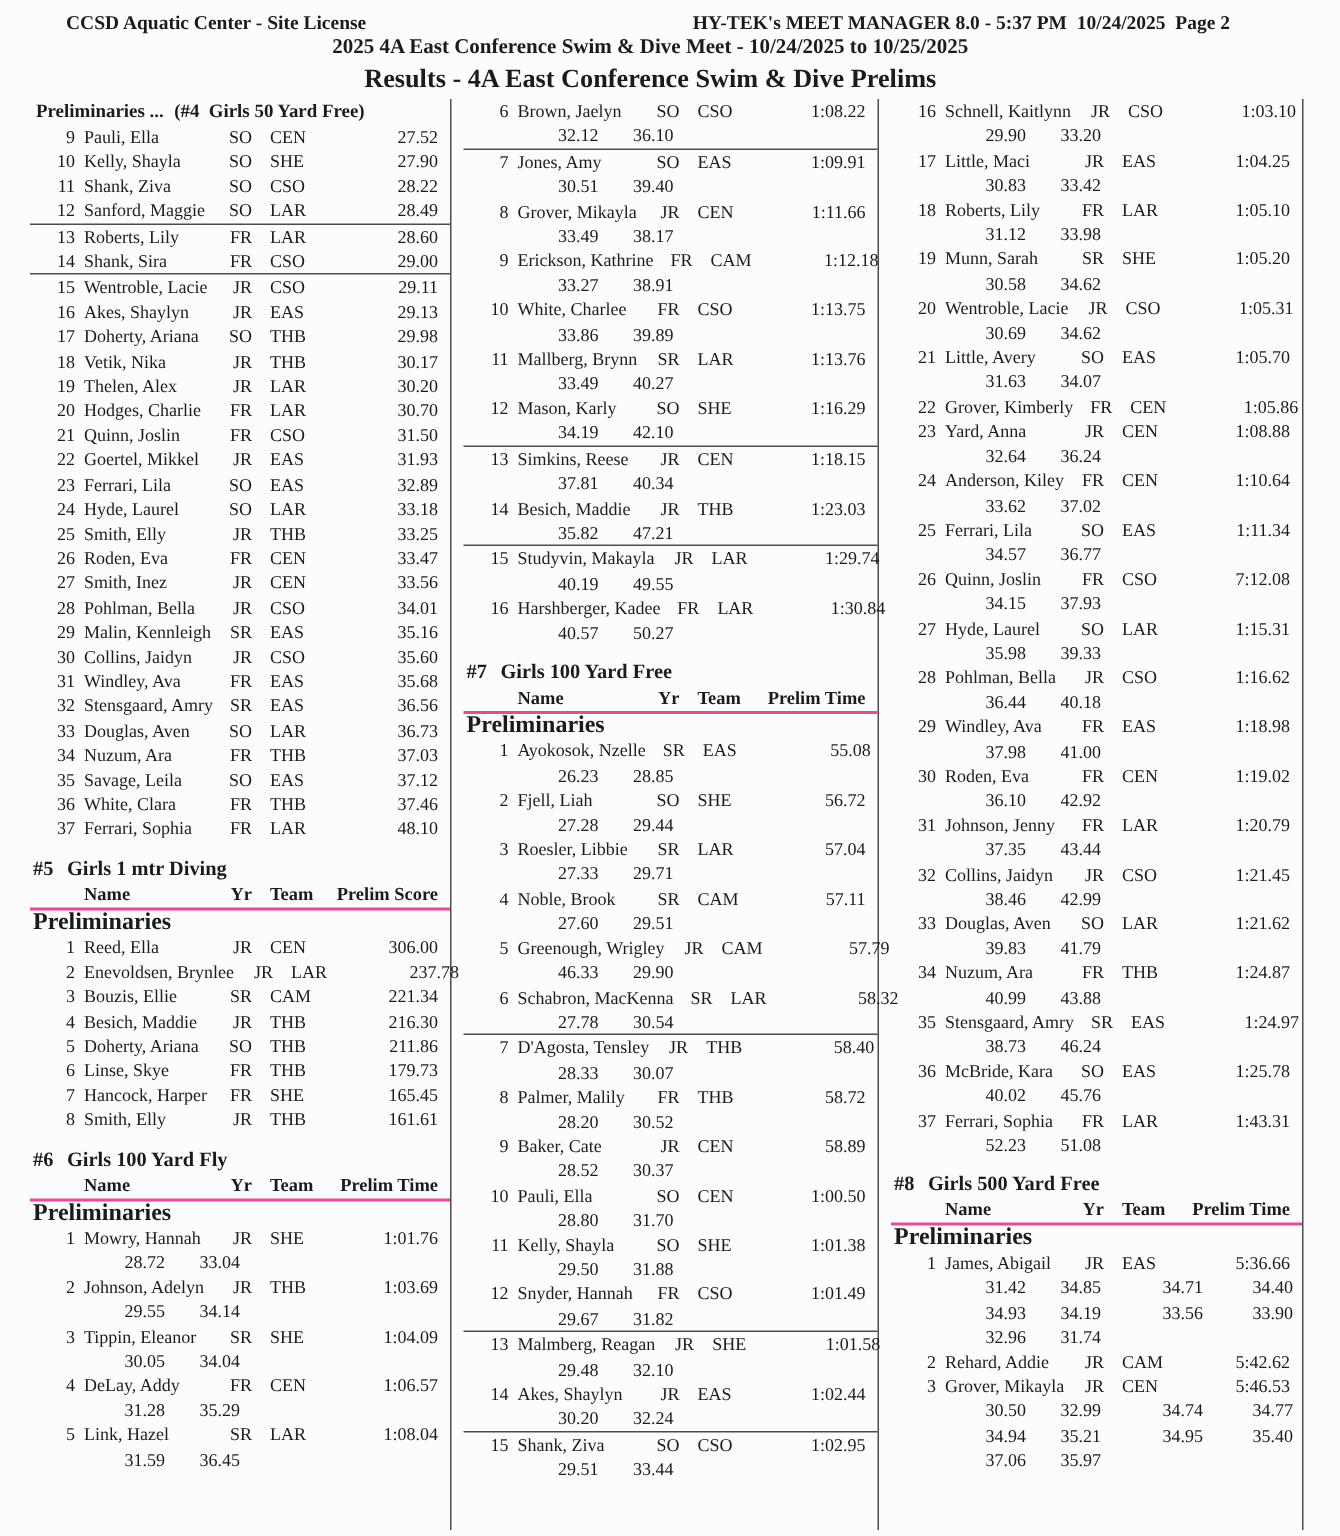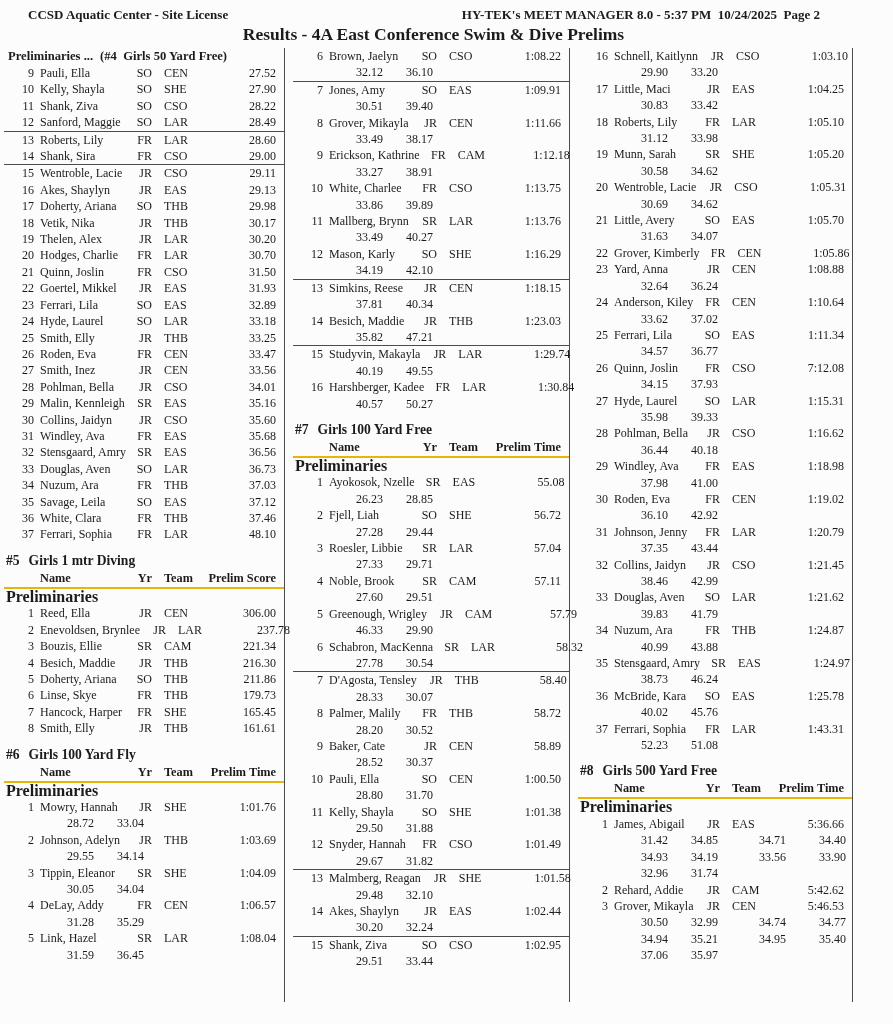--- a/index.html
+++ b/index.html
@@ -4,56 +4,57 @@
 <style>
   html,body{margin:0;padding:0;}
   body{
     width:893px;height:1024px;overflow:hidden;
     background:#fcfcfc;color:#1b1b1b;
     font-family:"Liberation Serif","DejaVu Serif",serif;
     -webkit-font-smoothing:antialiased;
   }
   .page{width:893px;height:1024px;position:relative;}
   .pg-head{padding-top:7px;}
-  .hdr-line1{display:flex;justify-content:space-between;margin:0 73px 0 28px;
+  .hdr-line1{display:flex;justify-content:space-between;margin:0 73px 0 44px;
     font-weight:bold;font-size:13px;line-height:15px;}
   .hdr-right{white-space:pre;}
   .hdr-meet{text-align:center;margin-right:26px;font-weight:bold;font-size:14px;line-height:17px;margin-top:1px;}
   .hdr-results{text-align:center;margin-right:26px;font-weight:bold;font-size:17.5px;line-height:22px;margin-top:1px;}
-  .cols{display:flex;margin-left:4px;height:954px;margin-top:3px;align-items:stretch;}
+  .cols{display:flex;margin-left:20px;height:954px;margin-top:3px;align-items:stretch;}
   .col{border-right:1px solid #4c4c4c;box-sizing:border-box;}
   .col1{width:281px;padding-left:0;}
   .col2{width:285px;padding-left:8px;}
   .col3{width:283px;padding-left:8px;}
   .cont-header{font-weight:bold;font-size:12.6px;line-height:17px;padding-left:4px;white-space:nowrap;}
   .cont-event{white-space:pre;margin-left:7px;}
   .event-title{font-weight:bold;font-size:13.6px;line-height:18px;margin-top:9px;padding-left:2px;white-space:nowrap;}
   .event-title .num{margin-right:9px;}
   .grid-row{display:grid;grid-template-columns:30px 4px 1fr 26px 54px 78px;align-items:baseline;}
-  .colhead{font-weight:bold;font-size:12.3px;line-height:16px;border-bottom:2px solid #eab308;padding-bottom:1px;}
+  .colhead{font-weight:bold;font-size:12.3px;line-height:16px;border-bottom:2px solid #ec4899;padding-bottom:1px;}
   .prelim-label{font-weight:bold;font-size:16px;line-height:16.5px;padding-left:2px;}
   .c-place{text-align:right;}
   .c-name{padding-left:2px;white-space:nowrap;overflow:visible;}
   .c-yr{text-align:right;}
   .c-team{padding-left:12px;}
   .c-res{text-align:right;padding-right:8px;white-space:nowrap;}
   .result{font-size:12px;line-height:16.4px;}
   .result.cut{border-top:1px solid #4c4c4c;}
   .splits-row{display:grid;grid-template-columns:90px 50px 68px 60px;font-size:12px;line-height:16.4px;}
   .splits-row span{text-align:right;}
 </style>
 </head>
 <body>
 
 <div class="page">
   <div class="pg-head">
     <div class="hdr-line1">
       <span>CCSD Aquatic Center - Site License</span>
       <span class="hdr-right">HY-TEK's MEET MANAGER 8.0 - 5:37 PM  10/24/2025  Page 2</span>
     </div>
+    <div class="hdr-meet">2025 4A East Conference Swim &amp; Dive Meet - 10/24/2025 to 10/25/2025</div>
     <div class="hdr-results">Results - 4A East Conference Swim &amp; Dive Prelims</div>
   </div>
   <div class="cols" id="cols">
       <div class="col col1">
         <div class="cont-header"><span>Preliminaries ...</span><span class="cont-event">(#4  Girls 50 Yard Free)</span></div>
         <div class="grid-row result">
           <span class="c-place">9</span>
           <span></span>
           <span class="c-name">Pauli, Ella</span>
           <span class="c-yr">SO</span>

